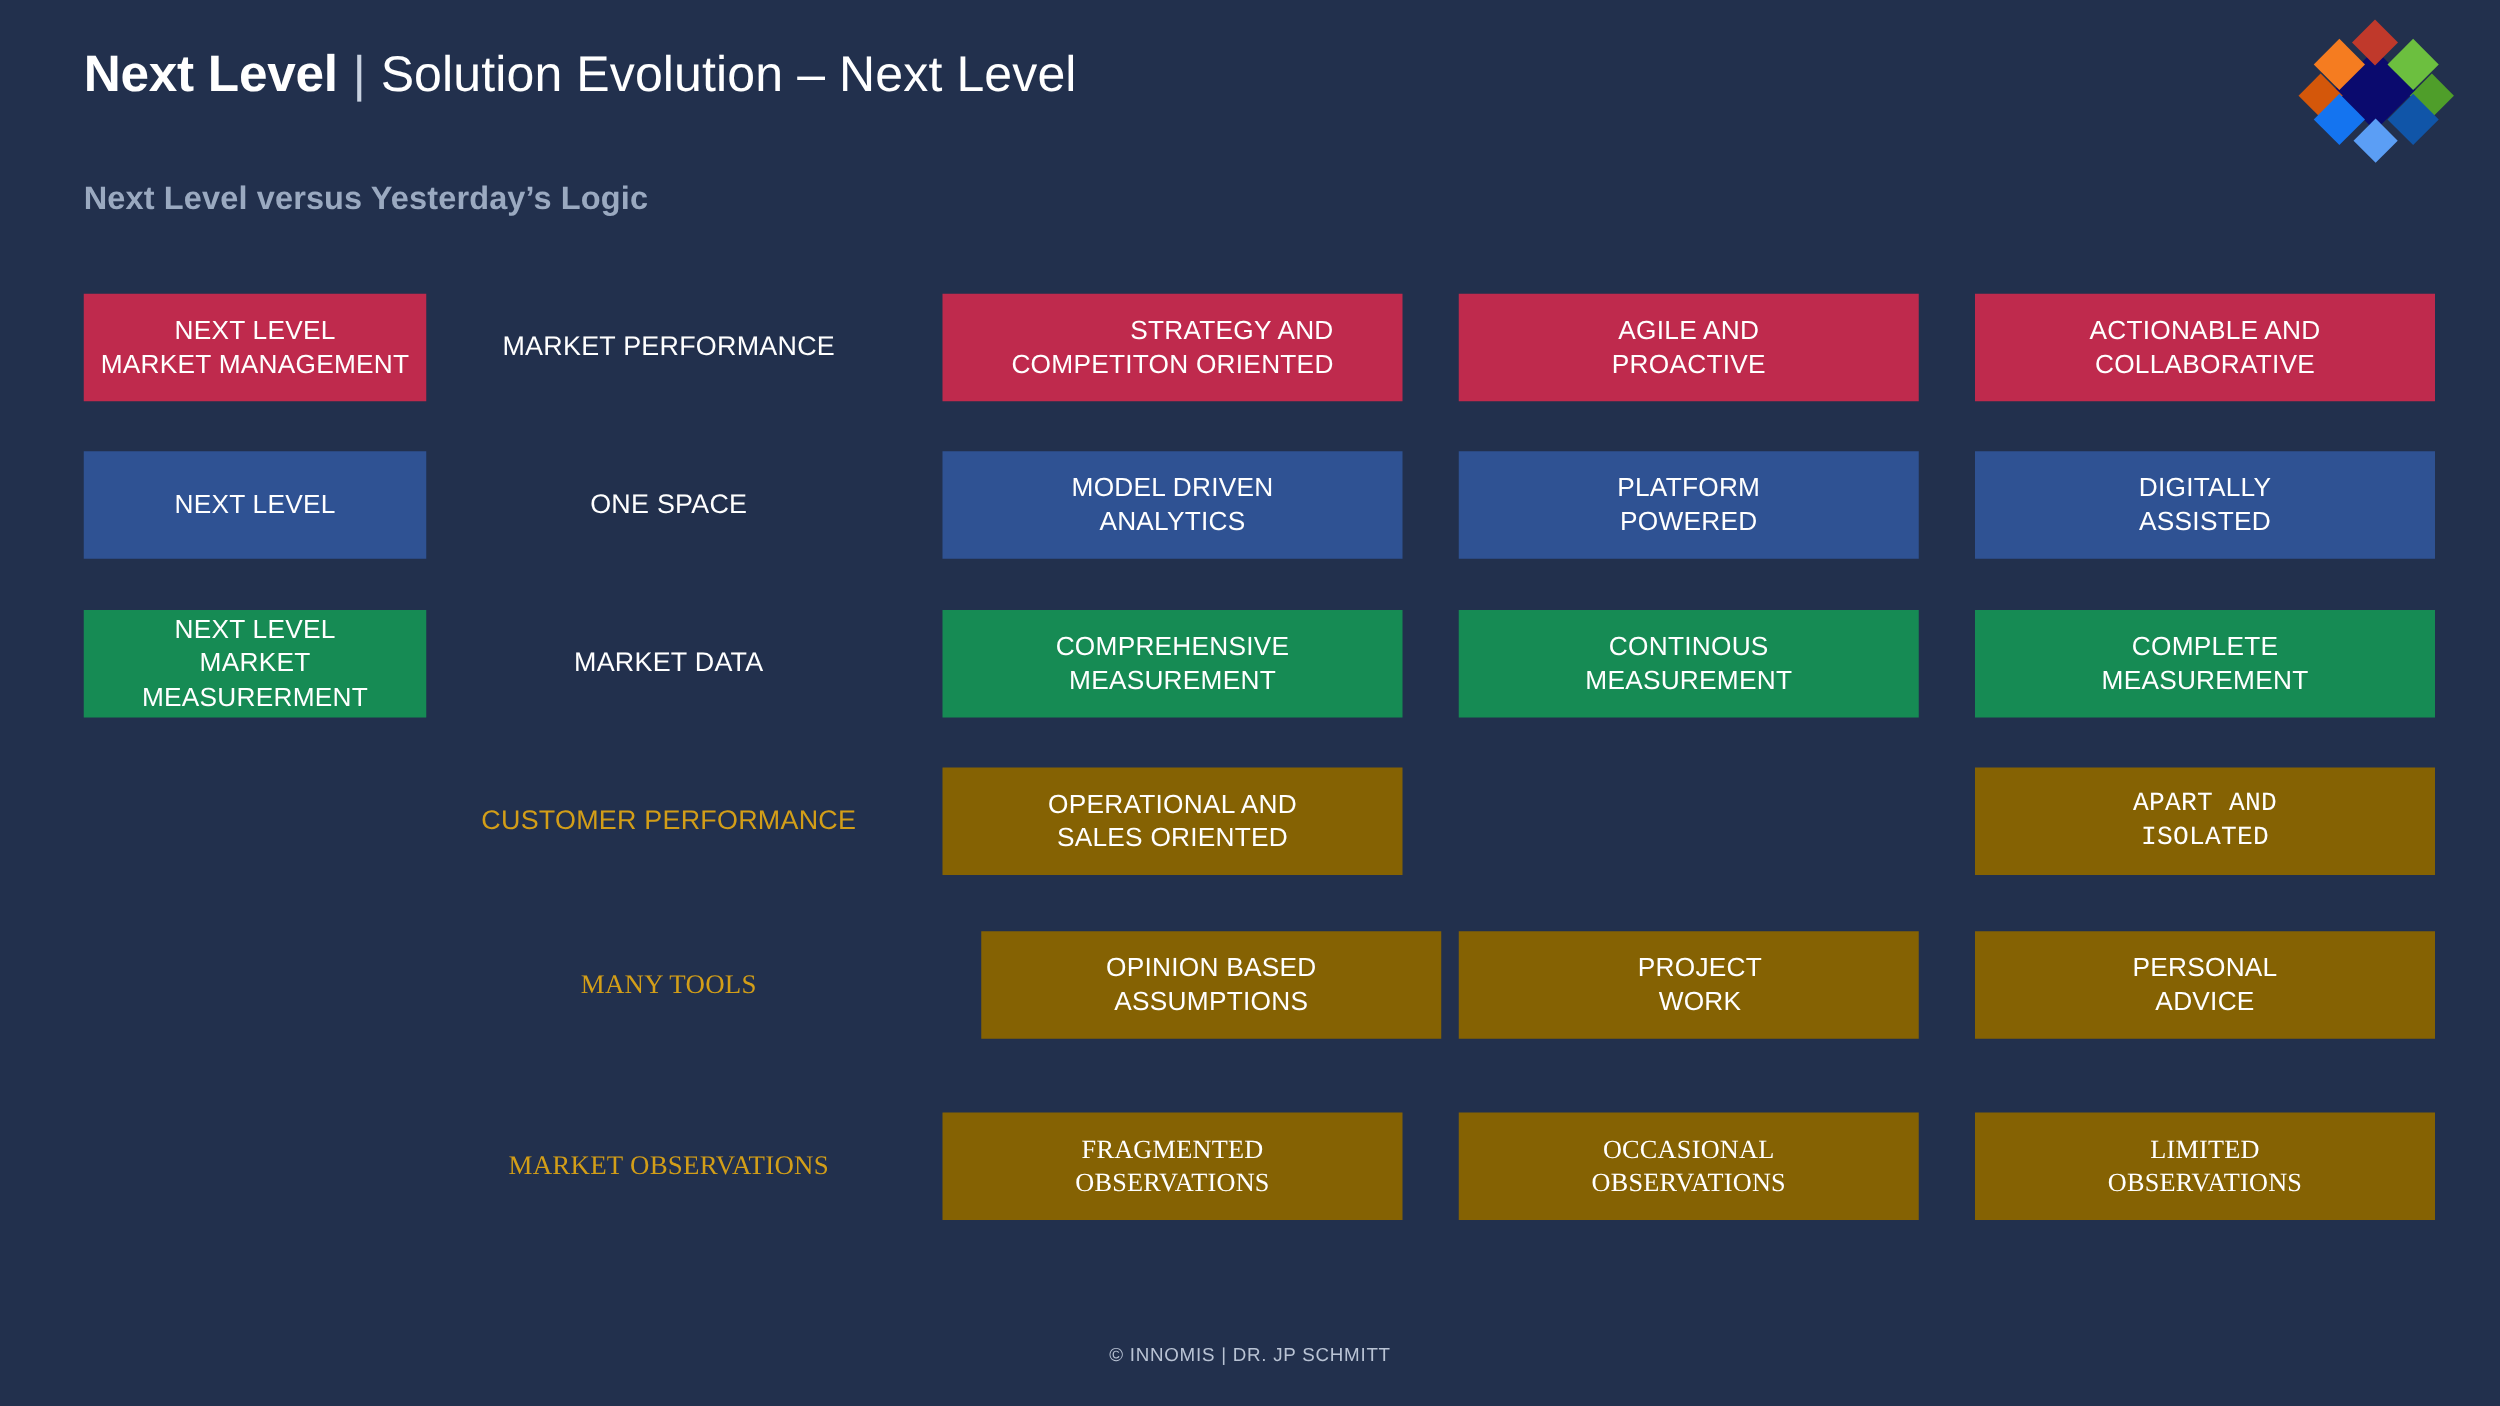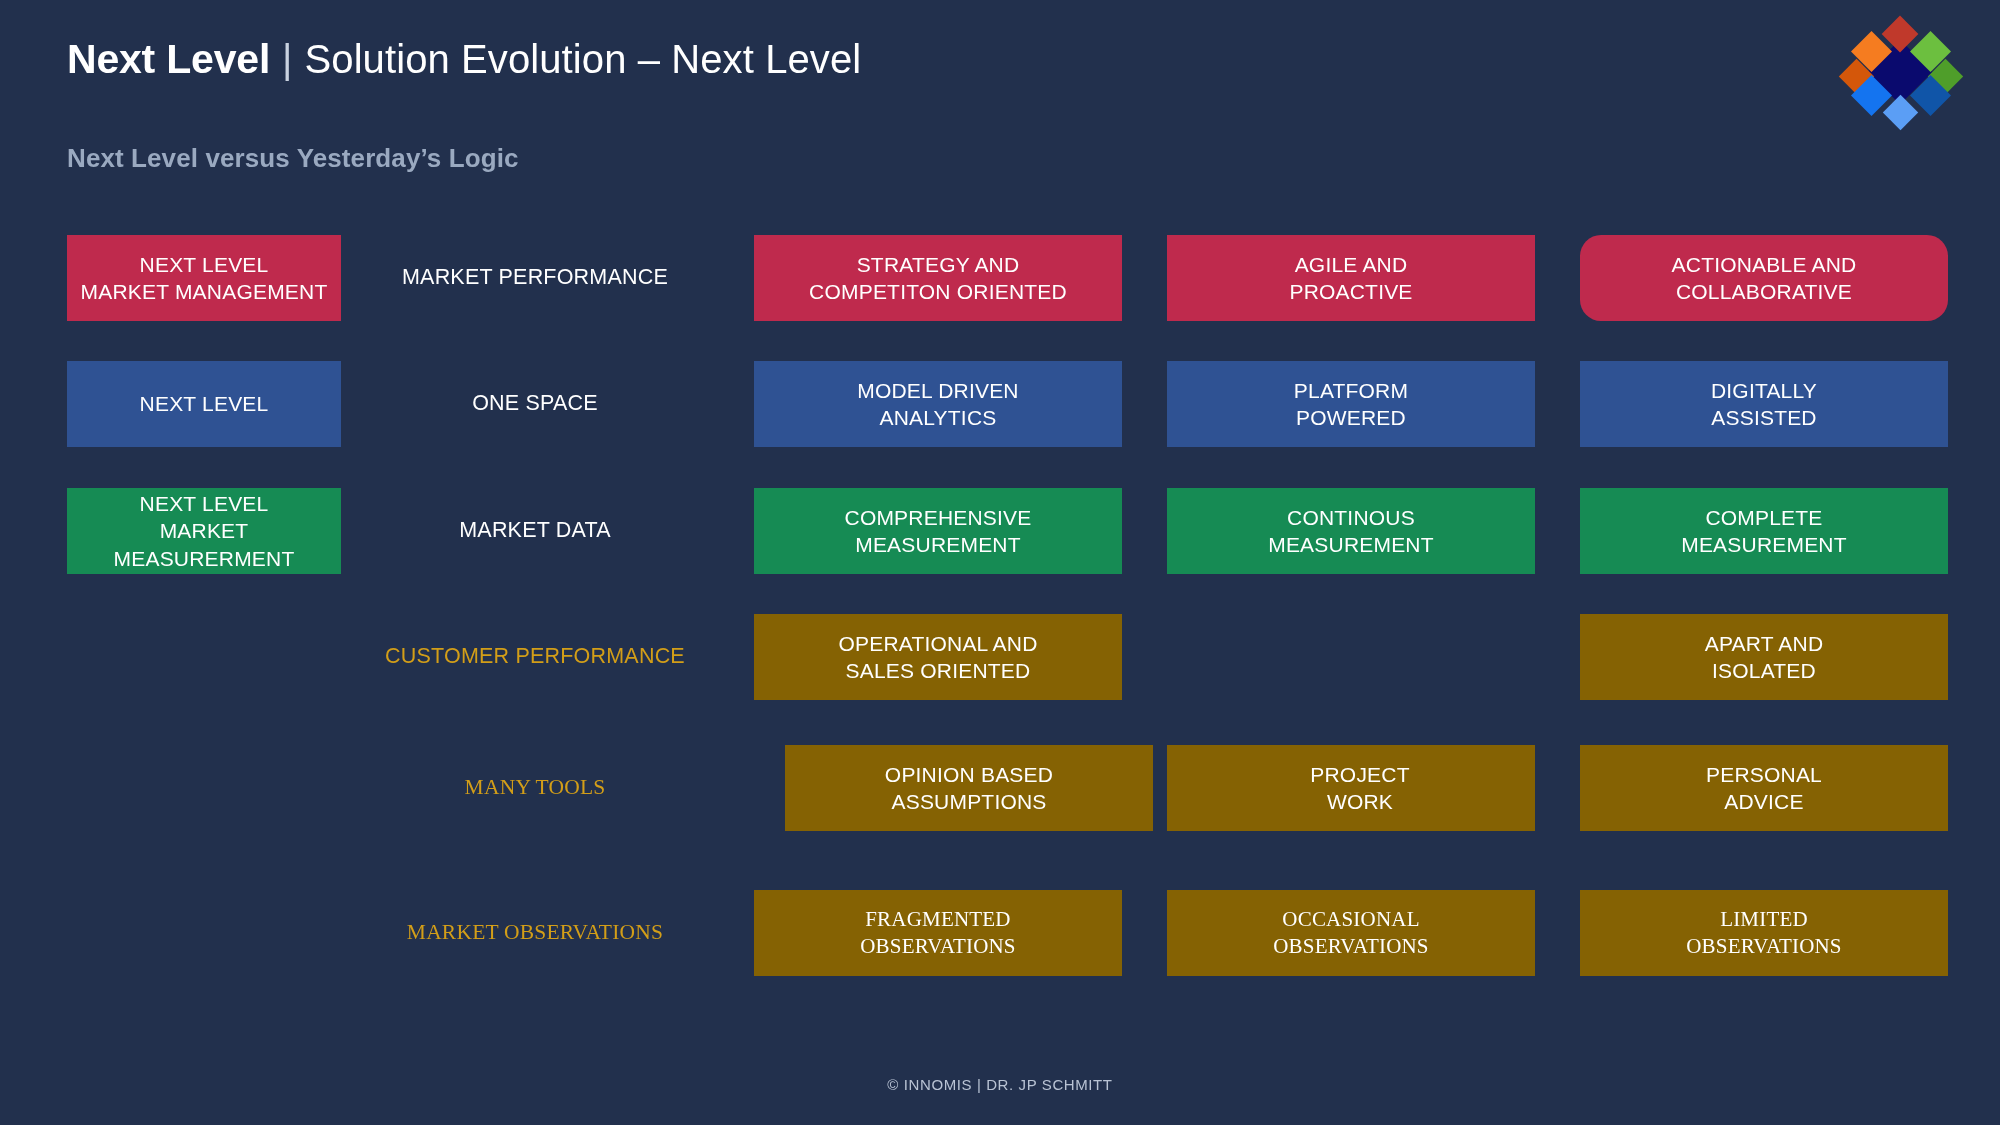--- a/index.html
+++ b/index.html
@@ -140,33 +140,33 @@
           <div class="lines">
             <div>NEXT LEVEL</div>
             <div>MARKET MANAGEMENT</div>
           </div>
         </div>
         <div class="cell col-lbl label" style="top: 0px; height: 86px;">
           <div class="lines">
             <div>MARKET PERFORMANCE</div>
           </div>
         </div>
-        <div class="cell col-c1" style="top: 0px; height: 86px; background: rgb(191, 42, 77);">
+        <div class="cell col-c1" style="top: 0px; height: 86px; background: rgb(191, 42, 77); text-align: right;">
           <div class="lines">
             <div>STRATEGY AND</div>
             <div>COMPETITON ORIENTED</div>
           </div>
         </div>
         <div class="cell col-c2" style="top: 0px; height: 86px; background: rgb(191, 42, 77);">
           <div class="lines">
             <div>AGILE AND</div>
             <div>PROACTIVE</div>
           </div>
         </div>
-        <div class="cell col-c3" style="top: 0px; height: 86px; background: rgb(191, 42, 77); border-radius: 21px;">
+        <div class="cell col-c3" style="top: 0px; height: 86px; background: rgb(191, 42, 77);">
           <div class="lines">
             <div>ACTIONABLE AND</div>
             <div>COLLABORATIVE</div>
           </div>
         </div>
       </div>
       <div class="row" style="top: 361px; height: 86px;">
         <div class="cell col-a" style="top: 0px; height: 86px; background: rgb(47, 82, 147);">
           <div class="lines">
             <div>NEXT LEVEL</div>
@@ -232,21 +232,21 @@
           <div class="lines">
             <div>CUSTOMER PERFORMANCE</div>
           </div>
         </div>
         <div class="cell col-c1" style="top: 0px; height: 86px; background: rgb(133, 98, 3);">
           <div class="lines">
             <div>OPERATIONAL AND</div>
             <div>SALES ORIENTED</div>
           </div>
         </div>
-        <div class="cell col-c3" style="top: 0px; height: 86px; background: rgb(133, 98, 3);">
+        <div class="cell col-c3" style="top: 0px; height: 86px; background: rgb(133, 98, 3); font-family: Liberation Mono, monospace;">
           <div class="lines">
             <div>APART AND</div>
             <div>ISOLATED</div>
           </div>
         </div>
       </div>
       <div class="row" style="top: 745px; height: 86px;">
         <div class="cell col-lbl label label-amber" style="top: 0px; height: 86px; font-family: Liberation Serif, serif;">
           <div class="lines">
             <div>MANY TOOLS</div>

